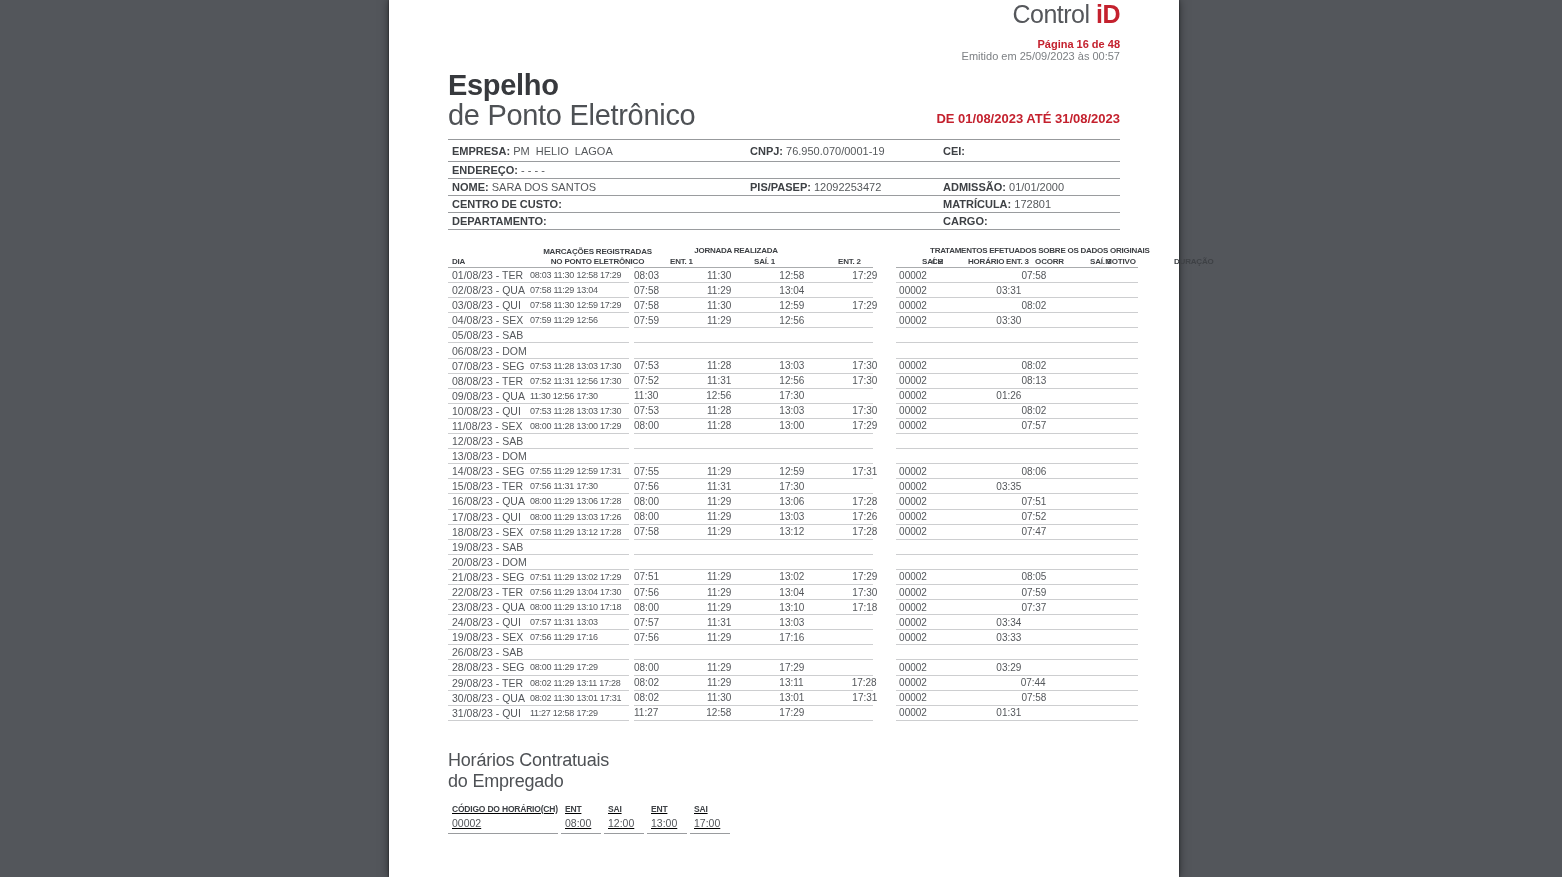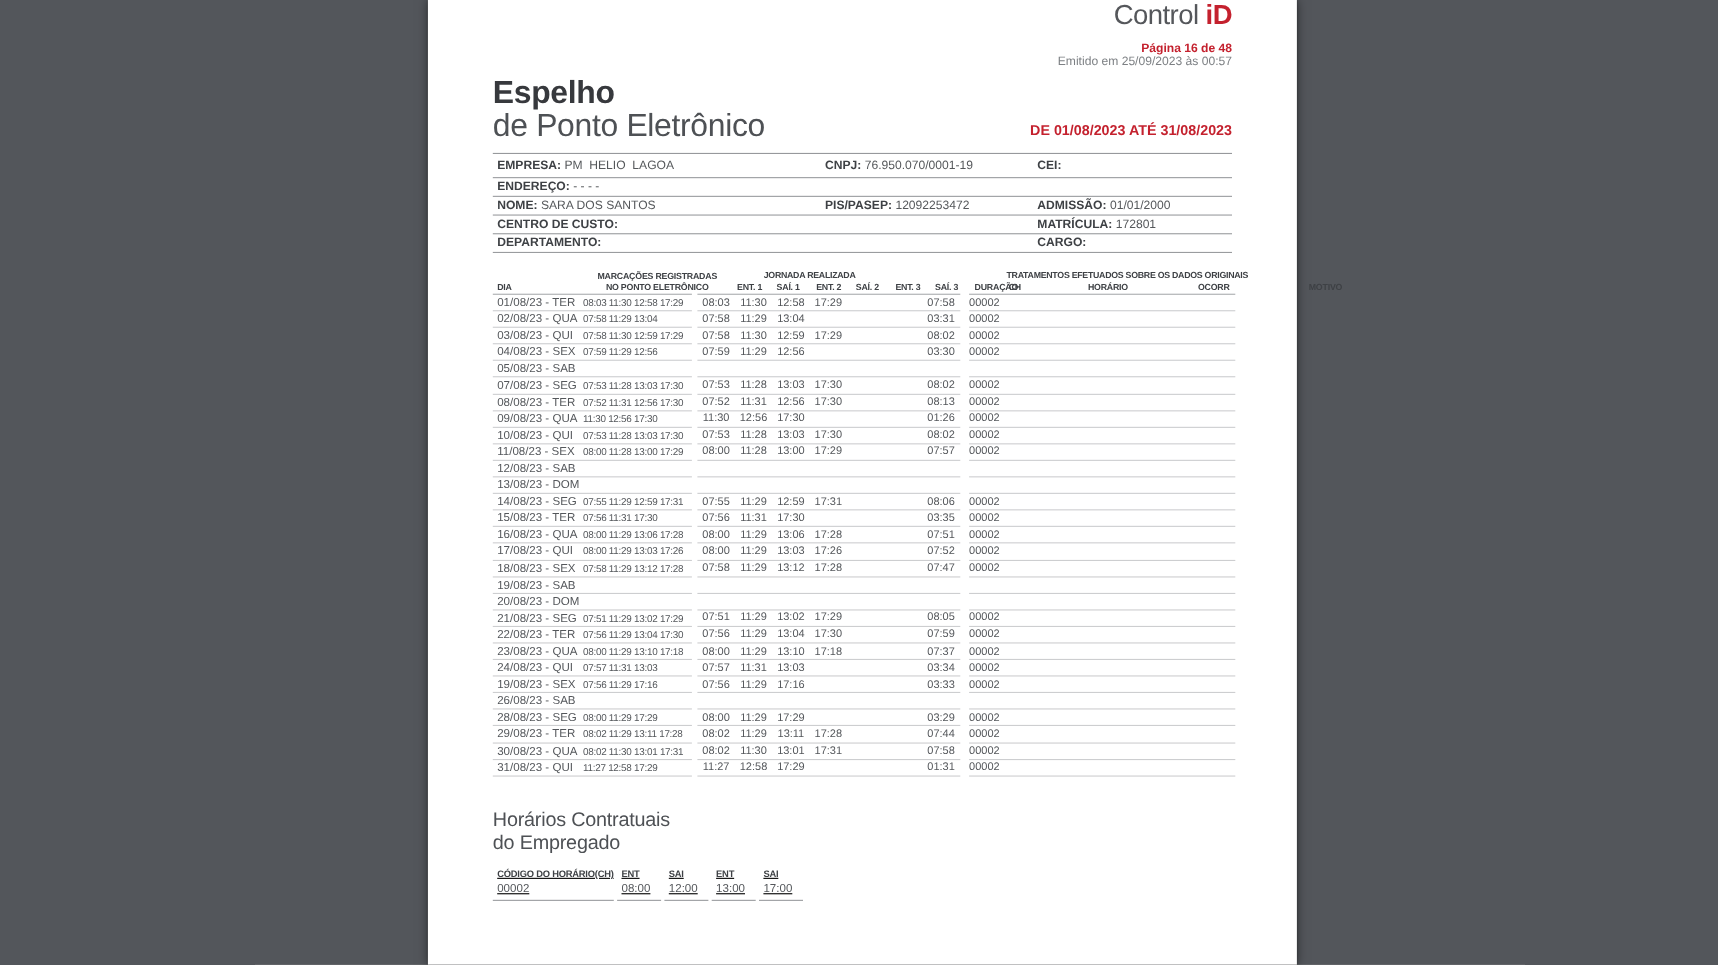--- a/index.html
+++ b/index.html
@@ -27,21 +27,21 @@
 
   
   .info-row { display: flex; align-items: center; height: 17px; border-bottom: 1px solid #9a9c9f;
     font-size: 11px; }
   .info-row.first { height: 22px; }
   .ic1 { width: 302px; padding-left: 4px; } .ic2 { width: 193px; } .ic3 { flex: 1; }
   .il { font-weight: 700; color: #3e4145; }
   .iv { color: #55585b; white-space: pre; }
 
   
-  .seg1 { width: 181px; } .seg2 { width: 239px; margin-left: 5px; } .seg3 { width: 242px; margin-left: 8px; gap: 36px; }
+  .seg1 { width: 181px; } .seg2 { width: 239px; margin-left: 5px; gap: 48px; } .seg3 { width: 242px; margin-left: 23px; }
   .main-table { margin-top: 15px; }
   .thead { display: flex; }
   .hseg { position: relative; height: 23px; border-bottom: 1px solid #aaacae;
     display: flex; align-items: flex-end; }
   .hcell { font-size: 8px; font-weight: 700; color: #3e4145; letter-spacing: -0.2px;
     line-height: 10px; white-space: nowrap; padding-left: 36px; }
   .h-dia { width: 82px; padding-left: 4px; }
   .h-marc { width: 99px; display: flex; flex-direction: column; align-items: center; }
   .h-t { width: 34px; text-align: center; } .h-dur { width: 35px; text-align: center; }
   .h-ch { width: 34px; text-align: center; } .h-hor { width: 64px; text-align: center; }
@@ -252,20 +252,41 @@
               <span class="cell c-dur"></span>
             </div>
             <div class="seg3">
               <span class="cell c-ch"></span>
               <span class="cell c-hor"></span>
               <span class="cell c-oco"></span>
               <span class="cell c-mot"></span>
             </div>
           </div>
 
+          <div class="trow">
+            <div class="seg1">
+              <span class="cell c-dia">06/08/23 - DOM</span>
+              <span class="cell c-marc"></span>
+            </div>
+            <div class="seg2">
+              <span class="cell c-t"></span>
+              <span class="cell c-t"></span>
+              <span class="cell c-t"></span>
+              <span class="cell c-t"></span>
+              <span class="cell c-t"></span>
+              <span class="cell c-t"></span>
+              <span class="cell c-dur"></span>
+            </div>
+            <div class="seg3">
+              <span class="cell c-ch"></span>
+              <span class="cell c-hor"></span>
+              <span class="cell c-oco"></span>
+              <span class="cell c-mot"></span>
+            </div>
+          </div>
 
           <div class="trow">
             <div class="seg1">
               <span class="cell c-dia">07/08/23 - SEG</span>
               <span class="cell c-marc">07:53 11:28 13:03 17:30</span>
             </div>
             <div class="seg2">
               <span class="cell c-t">07:53</span>
               <span class="cell c-t">11:28</span>
               <span class="cell c-t">13:03</span>

